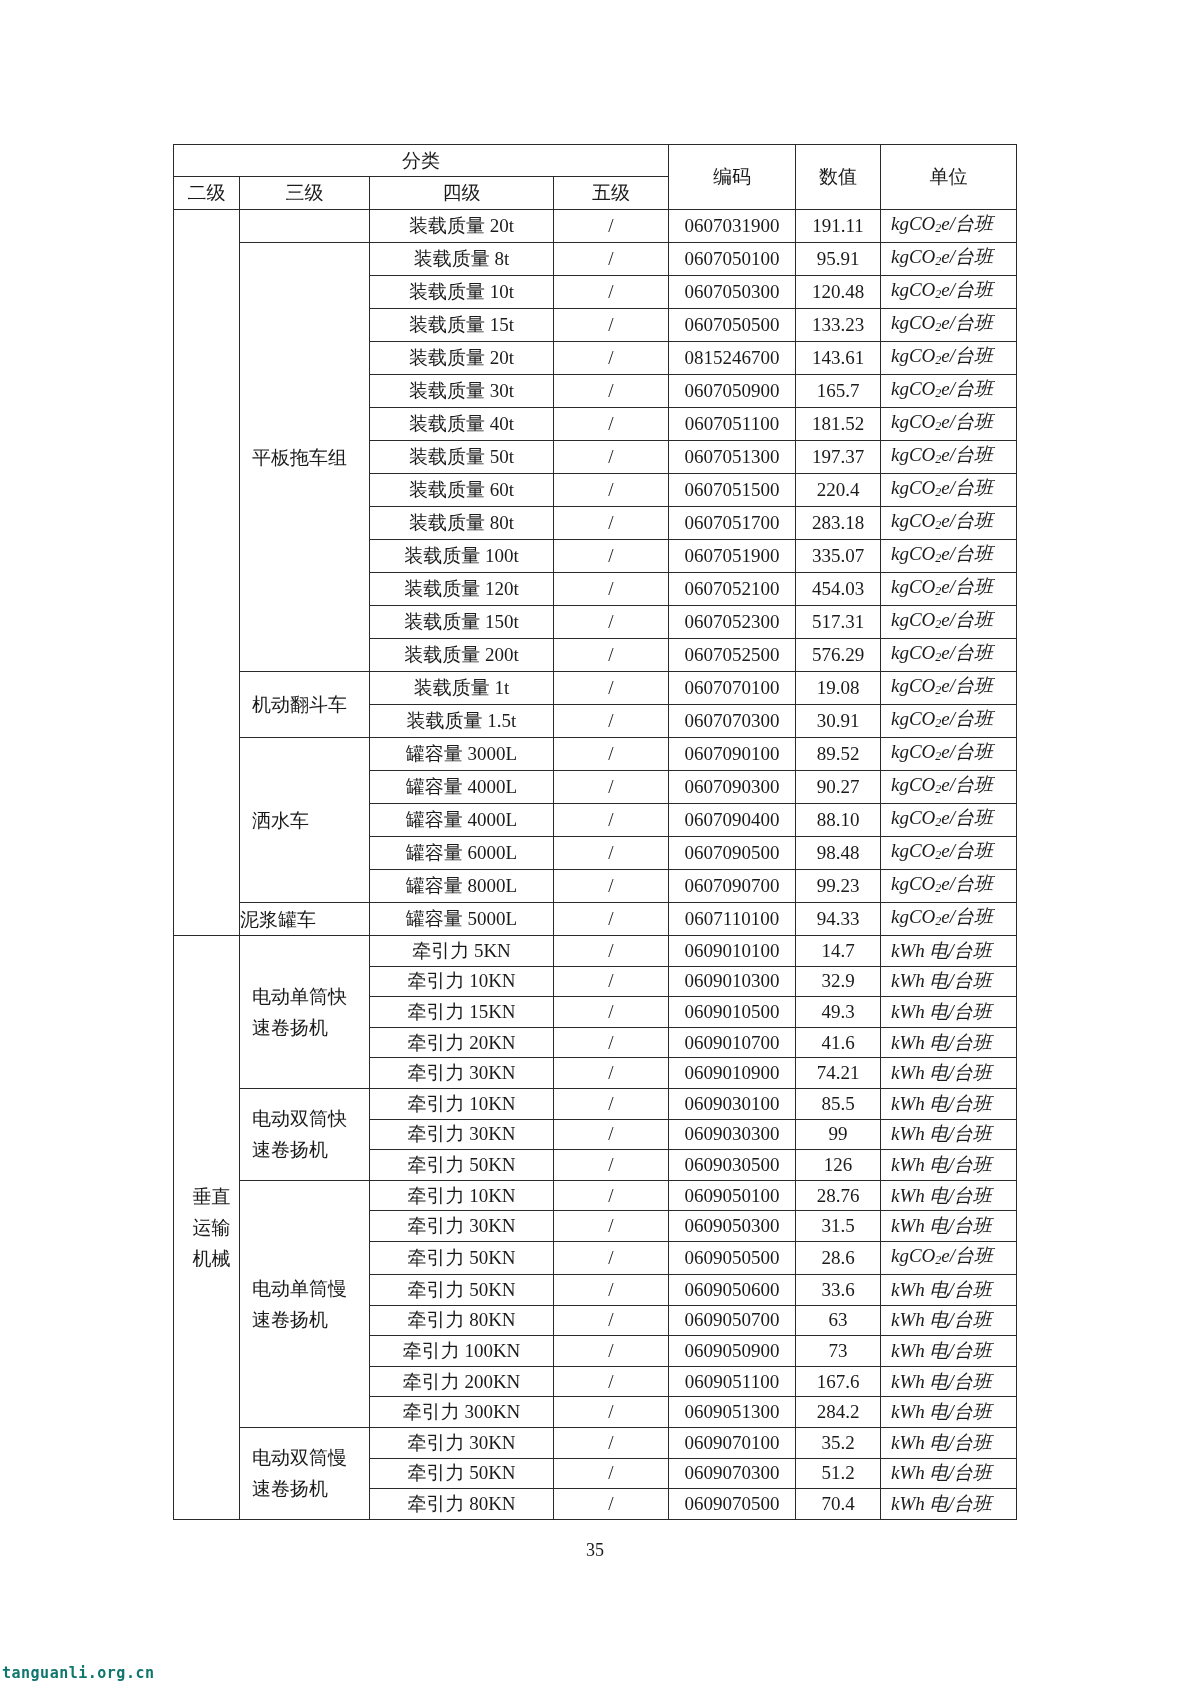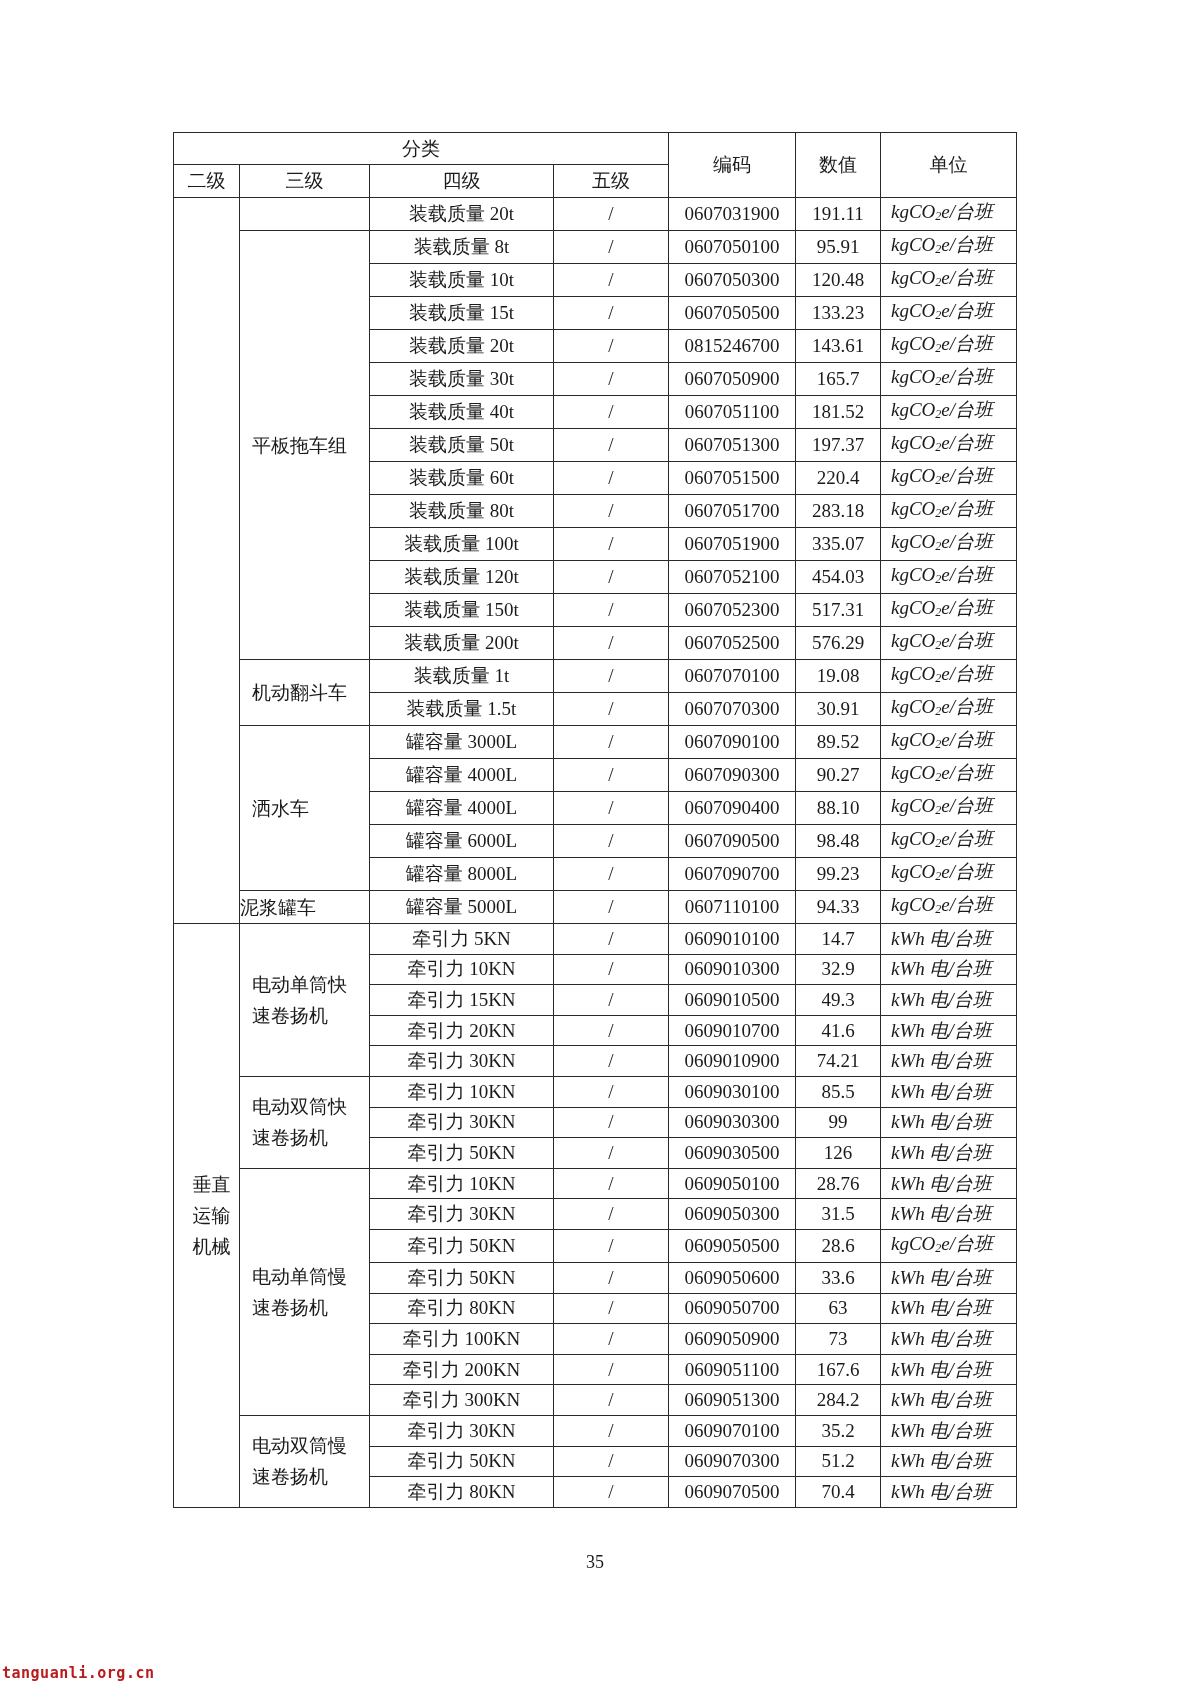--- a/index.html
+++ b/index.html
@@ -1,39 +1,39 @@
 <!DOCTYPE html>
 <html><head>
 <meta charset="utf-8">
 <style>
   html, body { margin: 0; padding: 0; background: #ffffff; }
   body { width: 1190px; height: 1683px; position: relative; overflow: hidden;
          font-family: "Liberation Serif", "DejaVu Serif", serif; color: #1a1a1a; }
   table.main {
-    position: absolute; left: 173px; top: 132px; width: 843px;
+    position: absolute; left: 173px; top: 144px; width: 843px;
     border-collapse: collapse; table-layout: fixed;
     font-size: 19px;
   }
   table.main td, table.main th {
     border: 1.3px solid #2a2a2a; padding: 0; text-align: center; vertical-align: middle;
     font-weight: normal; white-space: nowrap; overflow: hidden;
   }
   table.main tr.h1 th { height: 31px; }
   table.main tr.h2 th { height: 32px; font-family: Liberation Serif, serif; }
   table.main tbody td { height: 29.6px; line-height: 28px; }
   td.lvl3 { text-align: left !important; padding-left: 12px !important; white-space: normal !important; line-height: 31px !important; }
   td.lvl3.center { text-align: center; padding-left: 0 !important; }
   td.lvl2 { text-align: left; padding-left: 10px !important; white-space: normal !important; line-height: 31px !important; }
   .lvl2 span, .lvl3 span { display: block; font-family: Liberation Serif, serif; }
   td.unit { text-align: left !important; padding-left: 10px !important; font-style: italic; }
   sub.co2 { font-size: 12px; vertical-align: -2px; }
   .page-num { position: absolute; top: 1540px; left: 0; width: 1190px; text-align: center;
-              font-size: 18px; margin-top: 12px; }
+              font-size: 18px; }
   .watermark { position: absolute; left: 2px; top: 1664px; font-family: "DejaVu Sans Mono", monospace;
-               font-size: 15px; color: #b91c1c; font-weight: bold; letter-spacing: 0.5px; }
+               font-size: 15px; color: #0f766e; font-weight: bold; letter-spacing: 0.5px; }
 </style>
 </head>
 <body>
 
 <table class="main">
   <colgroup>
     <col style="width:66px">
       <col style="width:130px">
       <col style="width:184px">
       <col style="width:115px">

